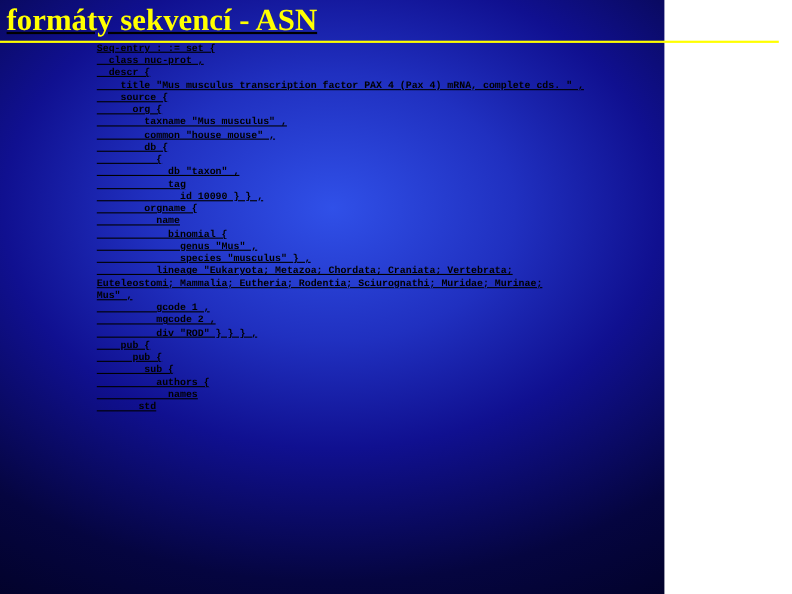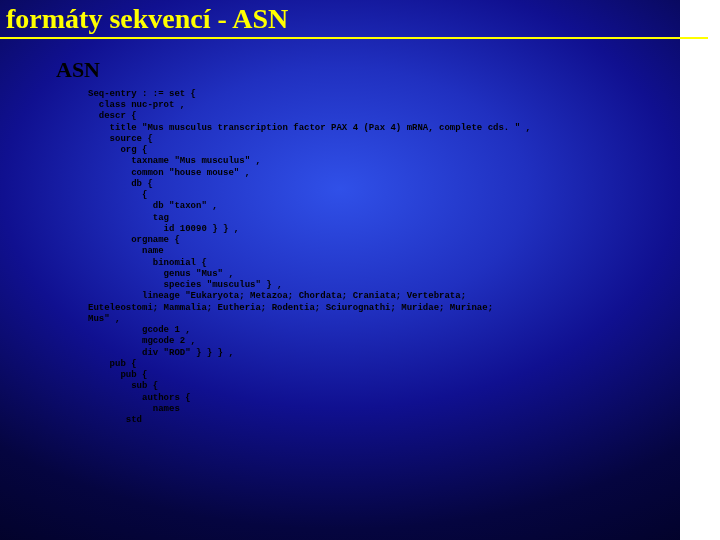--- a/index.html
+++ b/index.html
@@ -4,30 +4,31 @@
 <style>
   html, body {
     margin: 0;
     padding: 0;
     width: 720px;
     height: 540px;
     overflow: hidden;
     font-family: "Times New Roman", Times, serif;
   }
   .slide {
-    width: 680px;
+    width: 604px;
     height: 540px;
     background: radial-gradient(ellipse 110% 90% at 50% 35%,
                 #3050e8 0%,
                 #2030c0 25%,
                 #101090 45%,
                 #050540 70%,
                 #000018 100%);
     position: relative;
     box-sizing: border-box;
+    text-decoration: underline;
   }
   .title {
     color: #ffff00;
     font-size: 28px;
     font-weight: bold;
     padding: 4px 6px 2px 6px;
     border-bottom: 2px solid #ffff00;
     width: 708px;
     box-sizing: border-box;
     line-height: 1.1;
@@ -46,21 +47,20 @@
     white-space: pre;
     margin-left: 88px;
     font-weight: bold;
   }
 </style>
 </head>
 <body>
 
 <div class="slide">
   <div class="title">formáty sekvencí - ASN</div>
-  <div class="subtitle">ASN</div>
   <div class="code">Seq-entry : := set {
   class nuc-prot ,
   descr {
     title "Mus musculus transcription factor PAX 4 (Pax 4) mRNA, complete cds. " ,
     source {
       org {
         taxname "Mus musculus" ,
         common "house mouse" ,
         db {
           {

